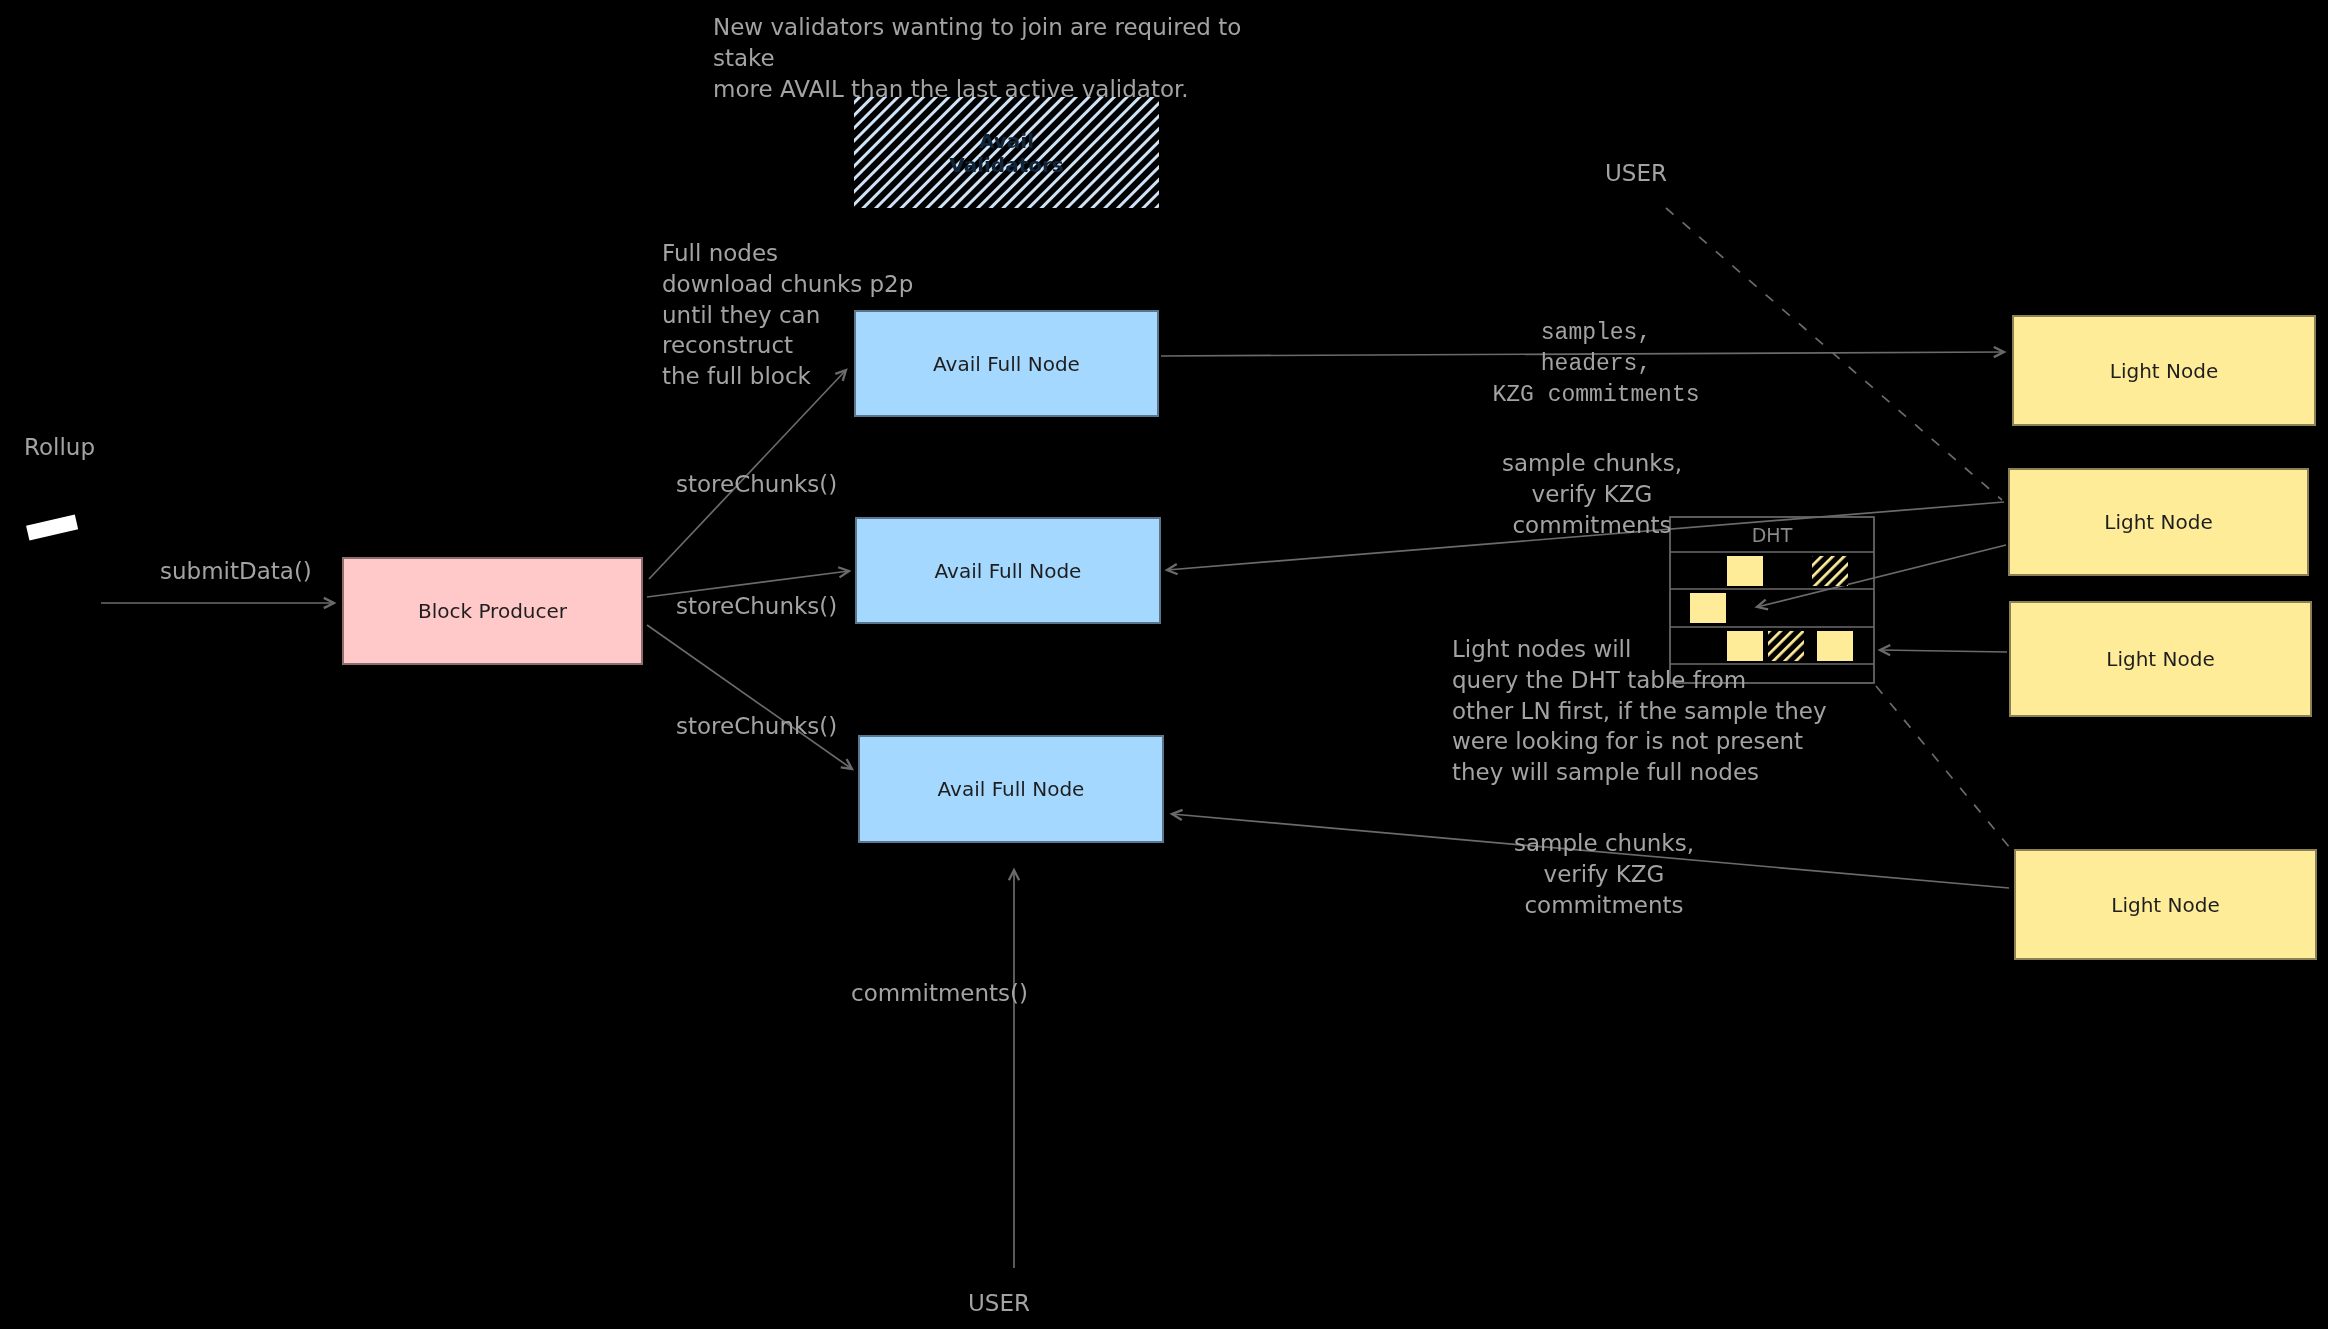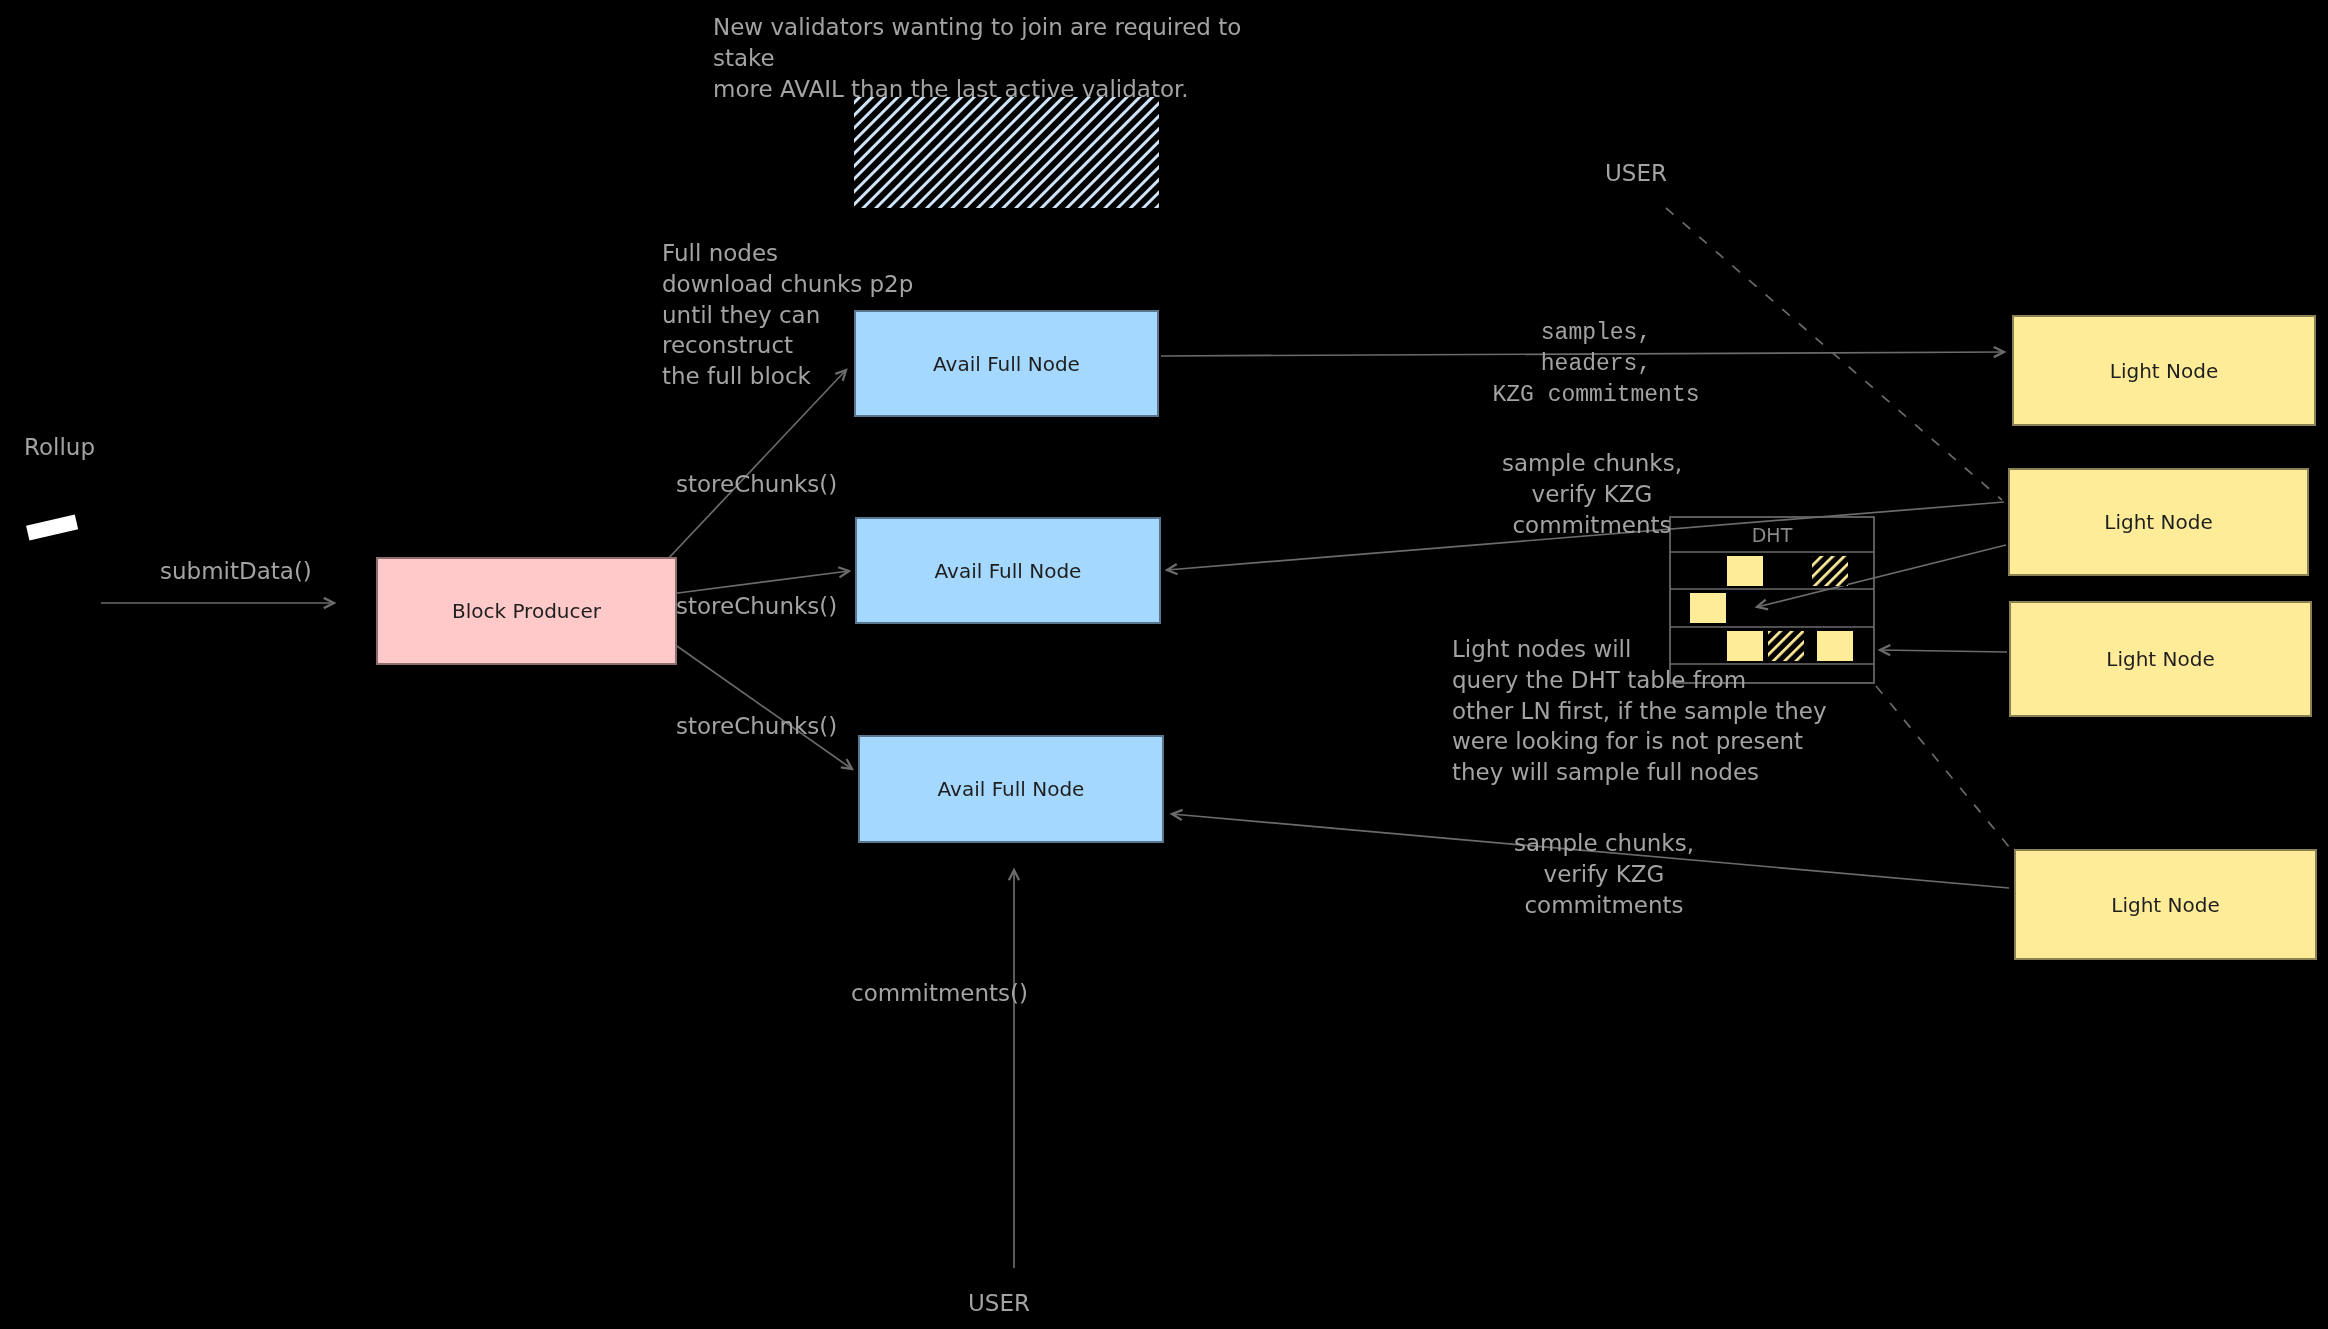--- a/index.html
+++ b/index.html
@@ -105,32 +105,35 @@
     </g>
 
     <rect x="1727" y="556" width="36" height="30" fill="#ffec99"></rect>
     <rect x="1812" y="556" width="36" height="30" fill="url(#hatchYellow)"></rect>
     <rect x="1690" y="593" width="36" height="30" fill="#ffec99"></rect>
     <rect x="1727" y="631" width="36" height="30" fill="#ffec99"></rect>
     <rect x="1768" y="631" width="36" height="30" fill="url(#hatchYellow)"></rect>
     <rect x="1817" y="631" width="36" height="30" fill="#ffec99"></rect>
   </svg>
 
+  <div class="hatch-label" style="left:854px; top:97px; width:305px; height:111px;">
+    <span style="width:170px;">Avail Validators</span>
+  </div>
 
   <div class="box blue" style="left:854px; top:310px; width:305px; height:107px;">
     <span>Avail Full Node</span>
   </div>
   <div class="box blue" style="left:855px; top:517px; width:306px; height:107px;">
     <span>Avail Full Node</span>
   </div>
   <div class="box blue" style="left:858px; top:735px; width:306px; height:108px;">
     <span>Avail Full Node</span>
   </div>
 
-  <div class="box pink" style="left:342px; top:557px; width:301px; height:108px;margin-left:34px;">
+  <div class="box pink" style="left:342px; top:557px; width:301px; height:108px;">
     <span>Block Producer</span>
   </div>
 
   <div class="box yellow" style="left:2012px; top:315px; width:304px; height:111px;">
     <span>Light Node</span>
   </div>
   <div class="box yellow" style="left:2008px; top:468px; width:301px; height:108px;">
     <span>Light Node</span>
   </div>
   <div class="box yellow" style="left:2009px; top:601px; width:303px; height:116px;">

